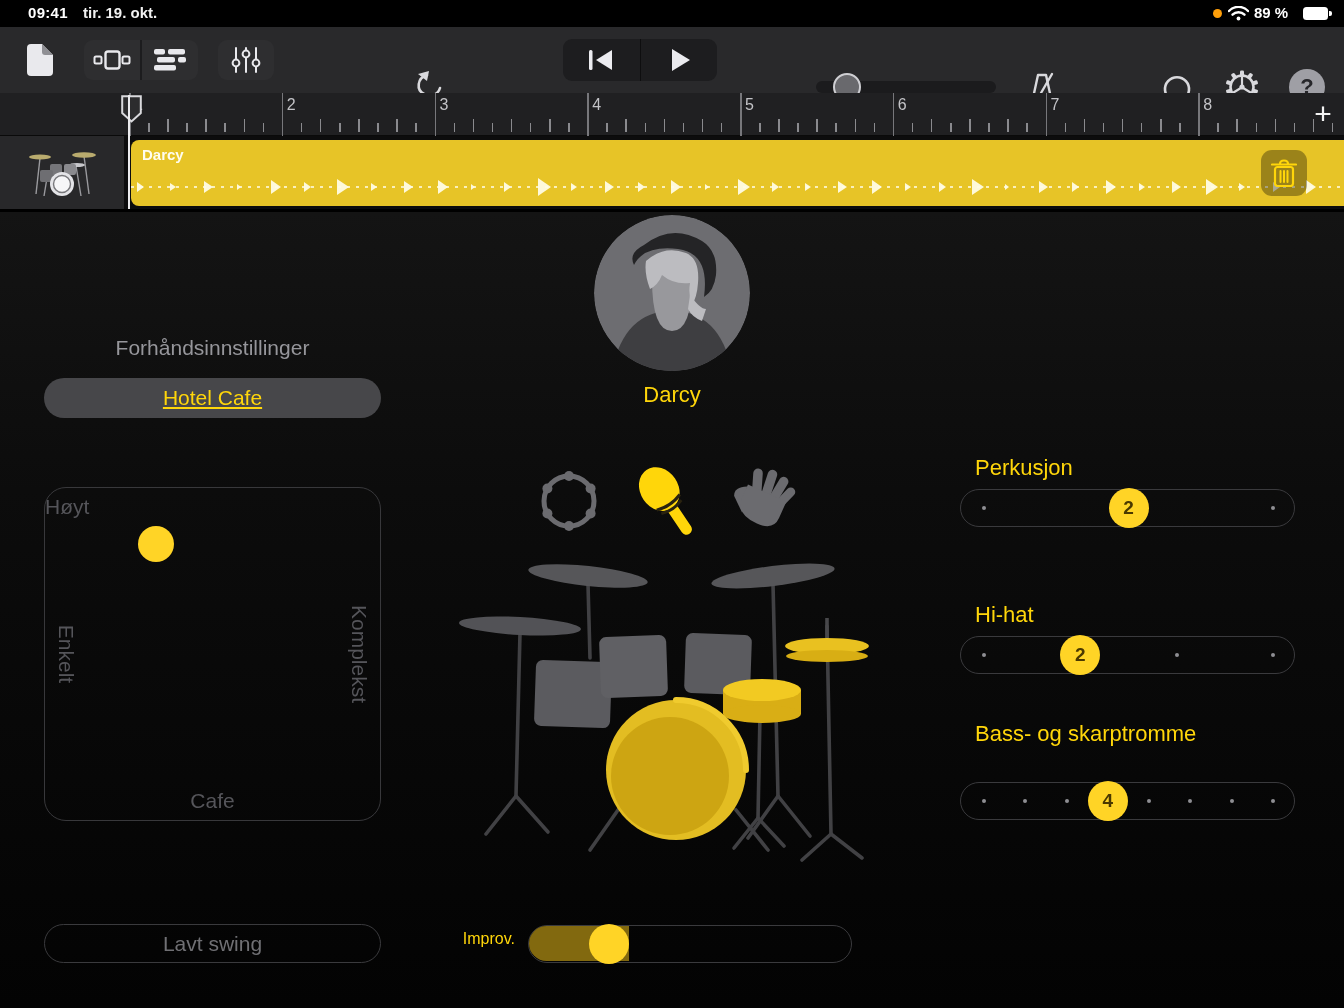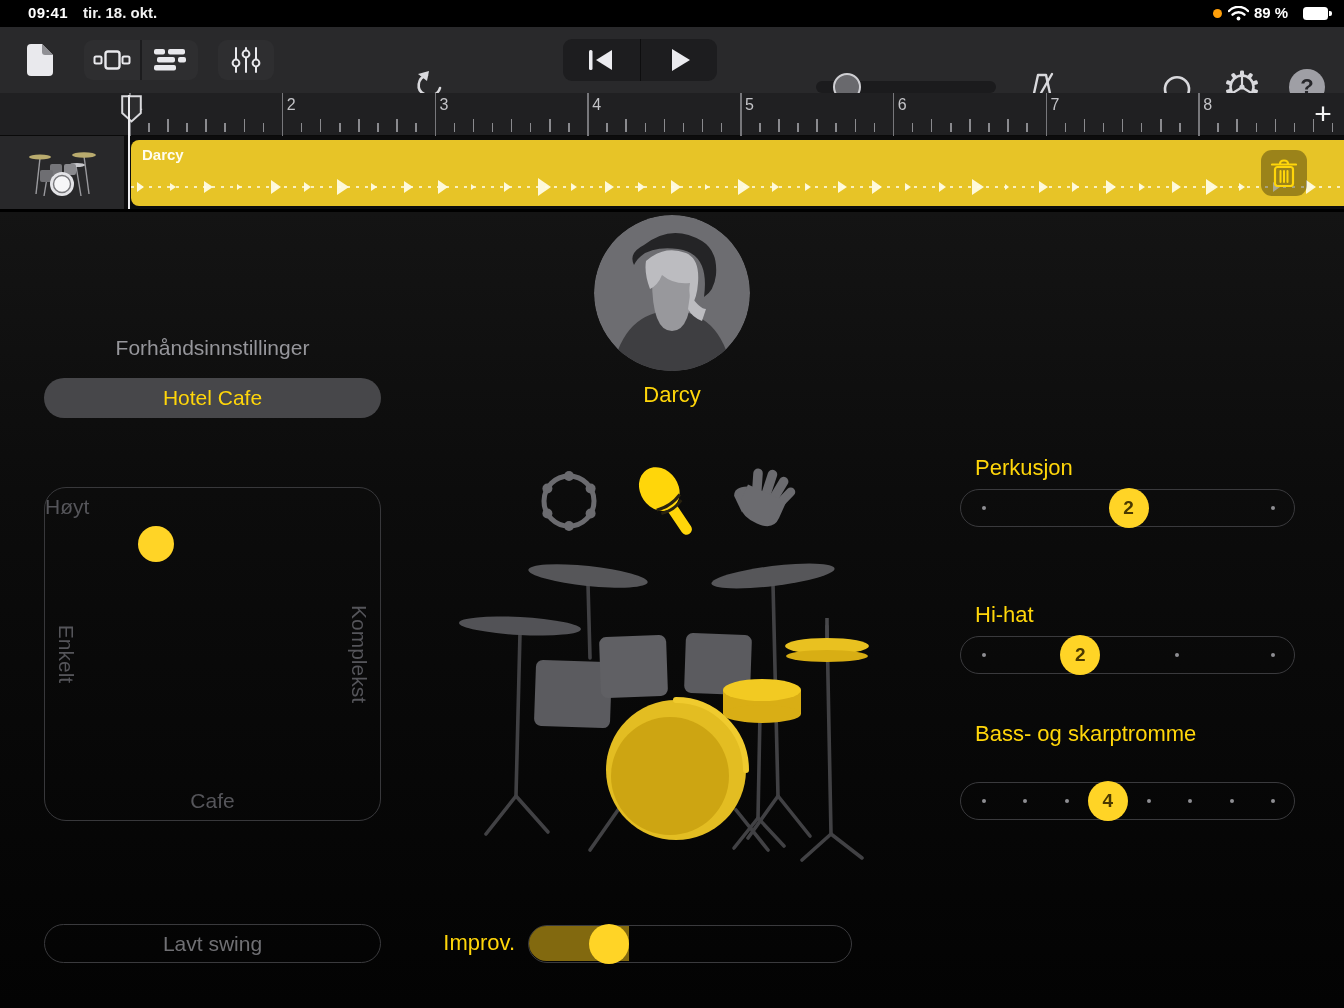--- a/index.html
+++ b/index.html
@@ -57,21 +57,21 @@
 
   
   #main { left:0; top:212px; width:1344px; height:796px;
           background:linear-gradient(180deg,#141414 0%, #0c0c0c 35%, #030303 100%); }
 
   #avatar { left:594px; top:3px; width:156px; height:156px; border-radius:50%; overflow:hidden; }
   #drummer-name { left:522px; top:170px; width:300px; text-align:center; font-size:22px; color:#FFD60A; }
 
   #presets-label { left:44px; top:124px; width:337px; text-align:center; font-size:21px; color:#96969b; }
   #preset-btn { left:44px; top:166px; width:337px; height:40px; border-radius:20px; background:#47474a;
-                color:#FFD60A; font-size:21px; display:flex; align-items:center; justify-content:center; }
+                color:#FFD60A; font-size:21px; display:flex; align-items:center; justify-content:center;text-decoration:underline; }
 
   
   #xy-pad { left:44px; top:275px; width:337px; height:334px; border:1.5px solid #38383b; border-radius:22px; }
   .xy-label { position:absolute; color:#55555a; font-size:21px; }
   #xy-top { top:7px;  left:0; width:100%; }
   #xy-bottom { bottom:7px; left:0; width:100%; text-align:center; }
   #xy-left  { left:9px;  top:50%; transform:translateY(-50%); writing-mode:vertical-rl; }
   #xy-right { right:9px; top:50%; transform:translateY(-50%); writing-mode:vertical-rl; }
   #xy-dot { position:absolute; width:36px; height:36px; border-radius:50%; background:#FFD426; transform:translate(-50%,-50%); }
 
@@ -87,31 +87,31 @@
   .st-label { position:absolute; left:975px; font-size:22px; color:#FFD60A; }
   .stepper { position:absolute; left:960px; width:335px; height:38px; border:1.5px solid #3a3a3d; border-radius:19px; }
   .st-dot { position:absolute; top:50%; width:4px; height:4px; border-radius:50%; background:#8e8e93; transform:translate(-50%,-50%); }
   .st-knob { position:absolute; top:50%; width:40px; height:40px; border-radius:50%; background:#FFD426;
              transform:translate(-50%,-50%); display:flex; align-items:center; justify-content:center;
              color:#4a3900; font-size:19px; font-weight:600; }
 
   
   #swing-btn { left:44px; top:712px; width:337px; height:39px; border:1.5px solid #3a3a3d; border-radius:19.5px;
                color:#707074; font-size:21px; display:flex; align-items:center; justify-content:center; }
-  #improv-label { left:345px; top:718px; width:170px; text-align:right; font-size:22px; color:#FFD60A; }
+  #improv-label { left:345px; top:718px; width:170px; text-align:right; font-size:16px; color:#FFD60A; }
   #improv-slider { left:528px; top:713px; width:324px; height:38px; border:1.5px solid #3a3a3d; border-radius:19px; }
   #improv-fill { position:absolute; left:0; top:0; height:35px; background:#82690F; border-radius:17.5px 0 0 17.5px; }
   #improv-knob { position:absolute; top:50%; width:40px; height:40px; border-radius:50%; background:#FFD426; transform:translate(-50%,-50%); }
 </style>
 </head>
 <body>
 
 <div id="statusbar" class="abs">
   <span class="abs time">09:41</span>
-  <span class="abs date">tir. 18. okt.</span>
+  <span class="abs date">tir. 19. okt.</span>
   <span id="privacy-dot" class="abs"></span>
   <svg class="abs" style="left:1228px; top:6px" width="21" height="15" viewBox="0 0 21 15">
     <path d="M1 5 A13 13 0 0 1 20 5" stroke="#fff" stroke-width="2.4" fill="none" stroke-linecap="round"></path>
     <path d="M4.5 8.7 A8.5 8.5 0 0 1 16.5 8.7" stroke="#fff" stroke-width="2.4" fill="none" stroke-linecap="round"></path>
     <circle cx="10.5" cy="12.5" r="1.9" fill="#fff"></circle>
   </svg>
   <span id="battery-pct" class="abs">89 %</span>
   <span class="abs batt-body"></span>
   <span class="abs batt-nub"></span>
 </div>

